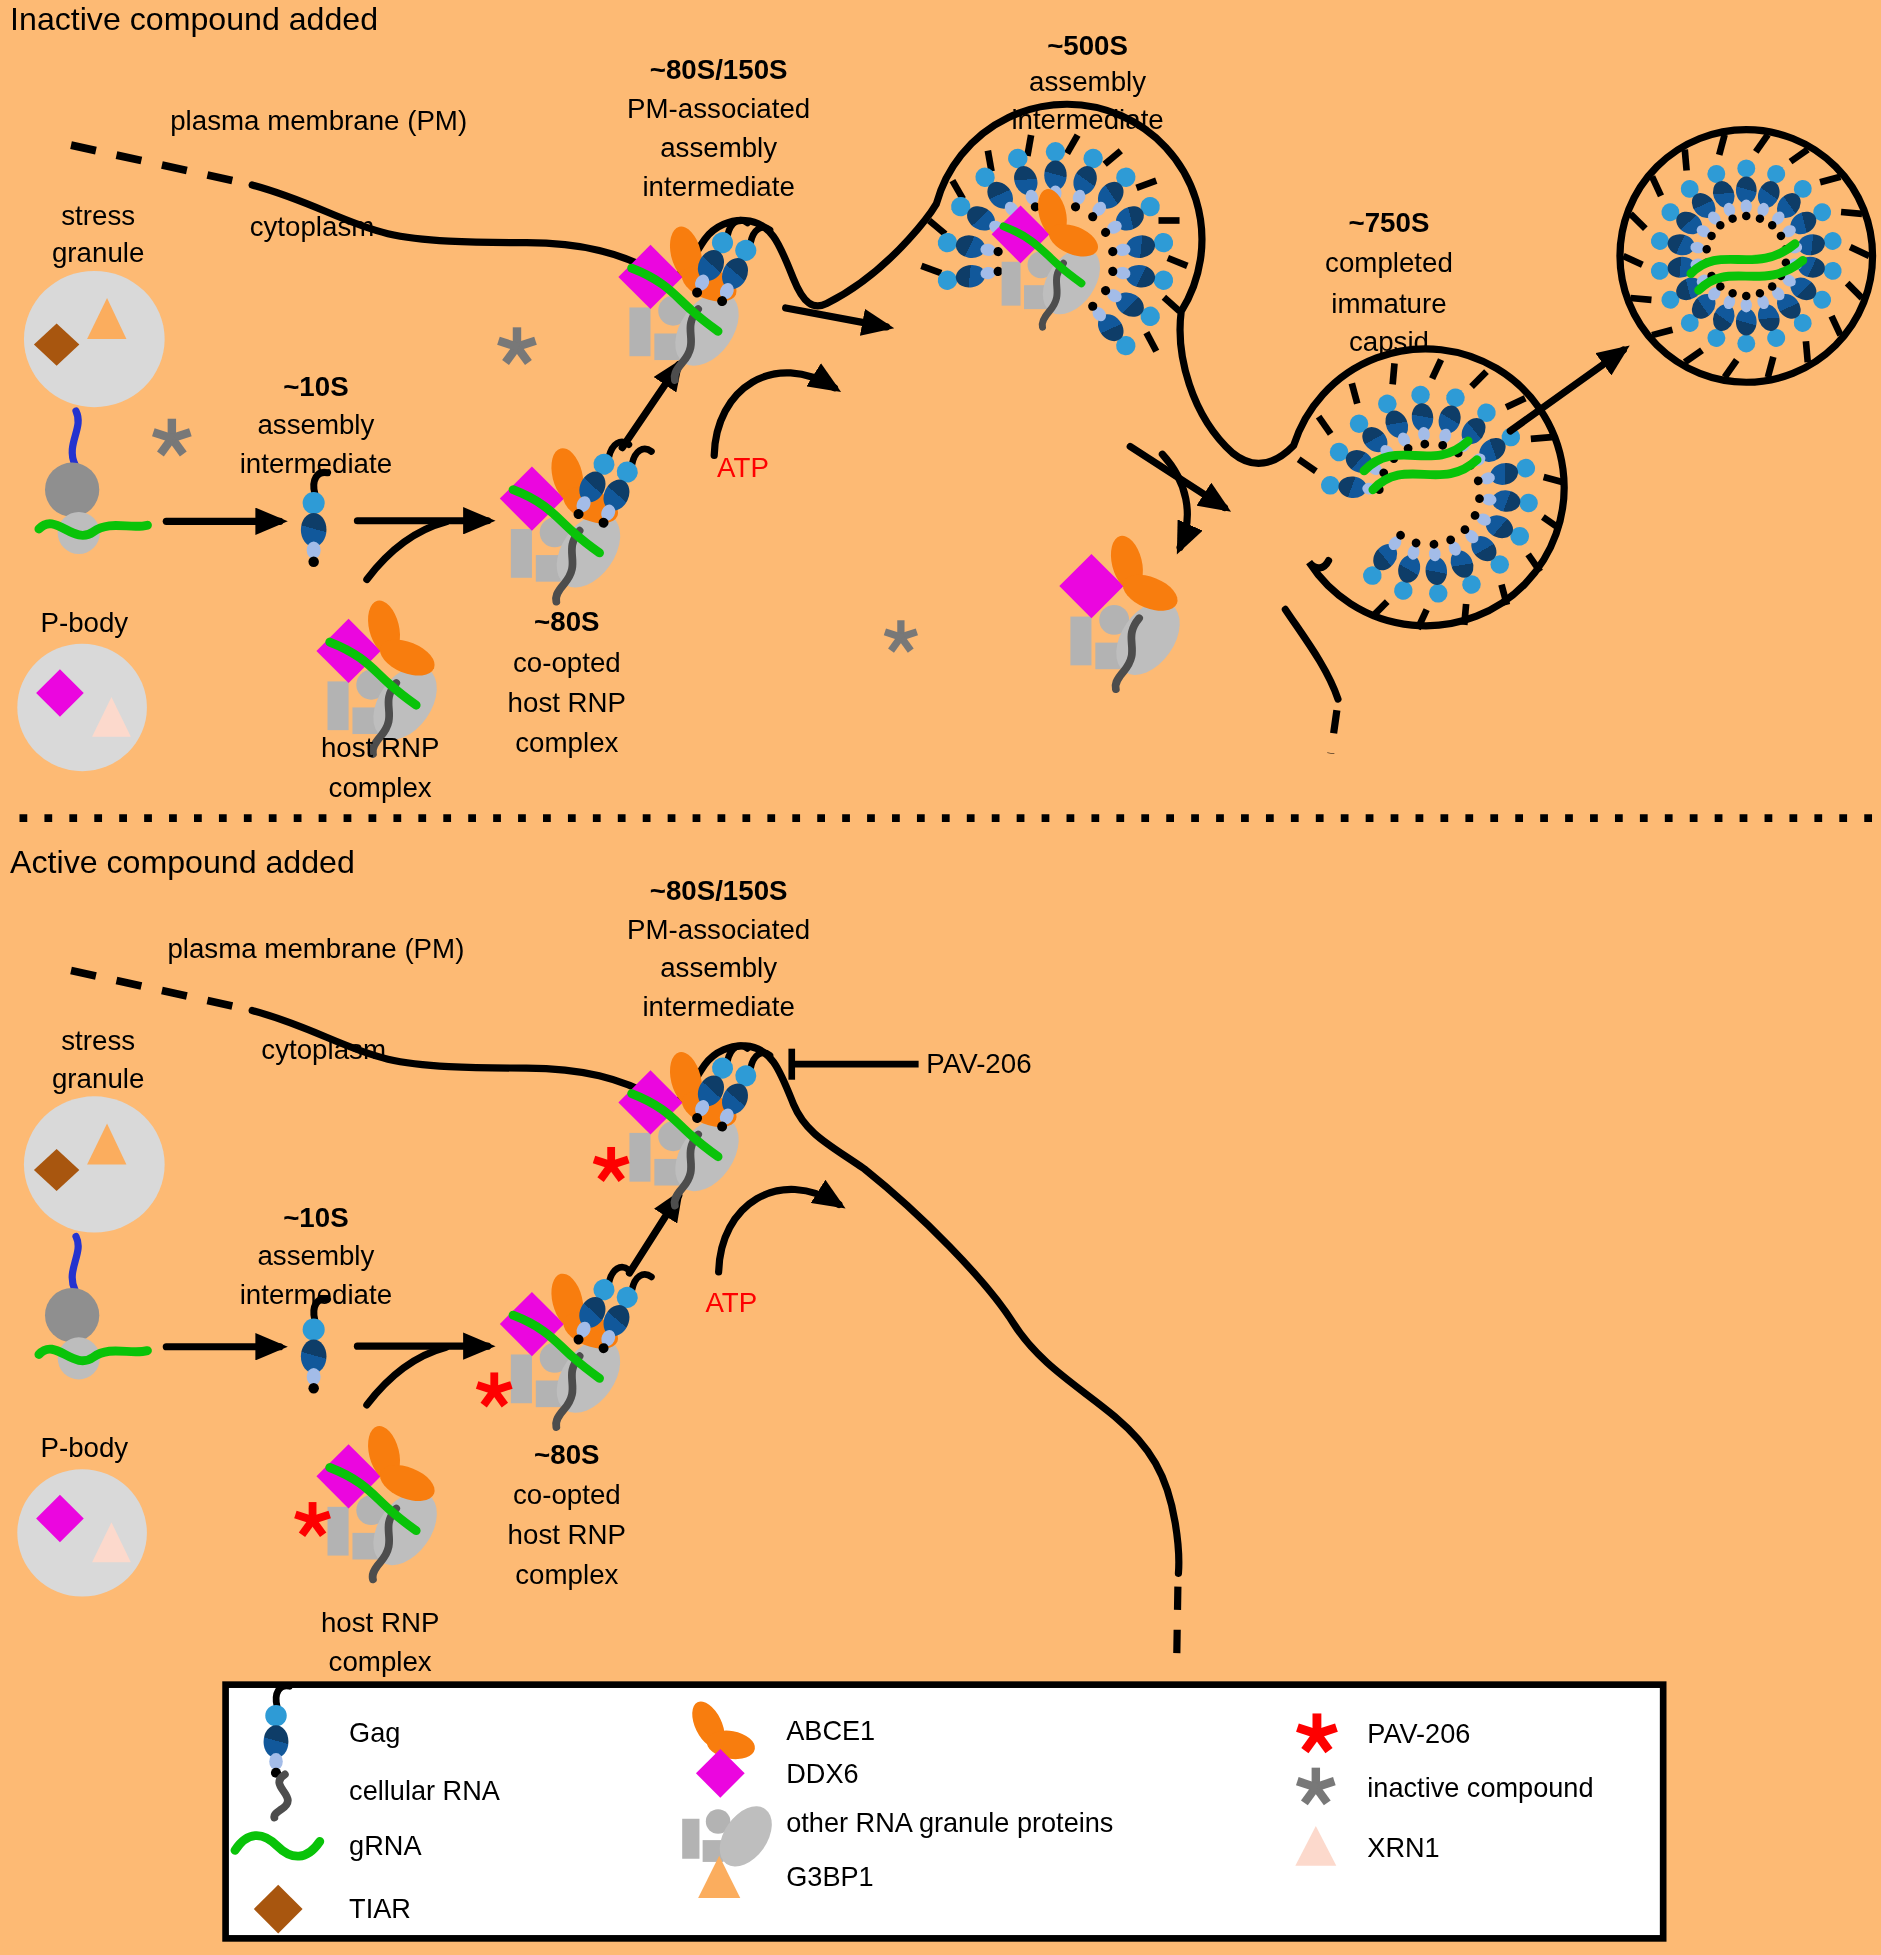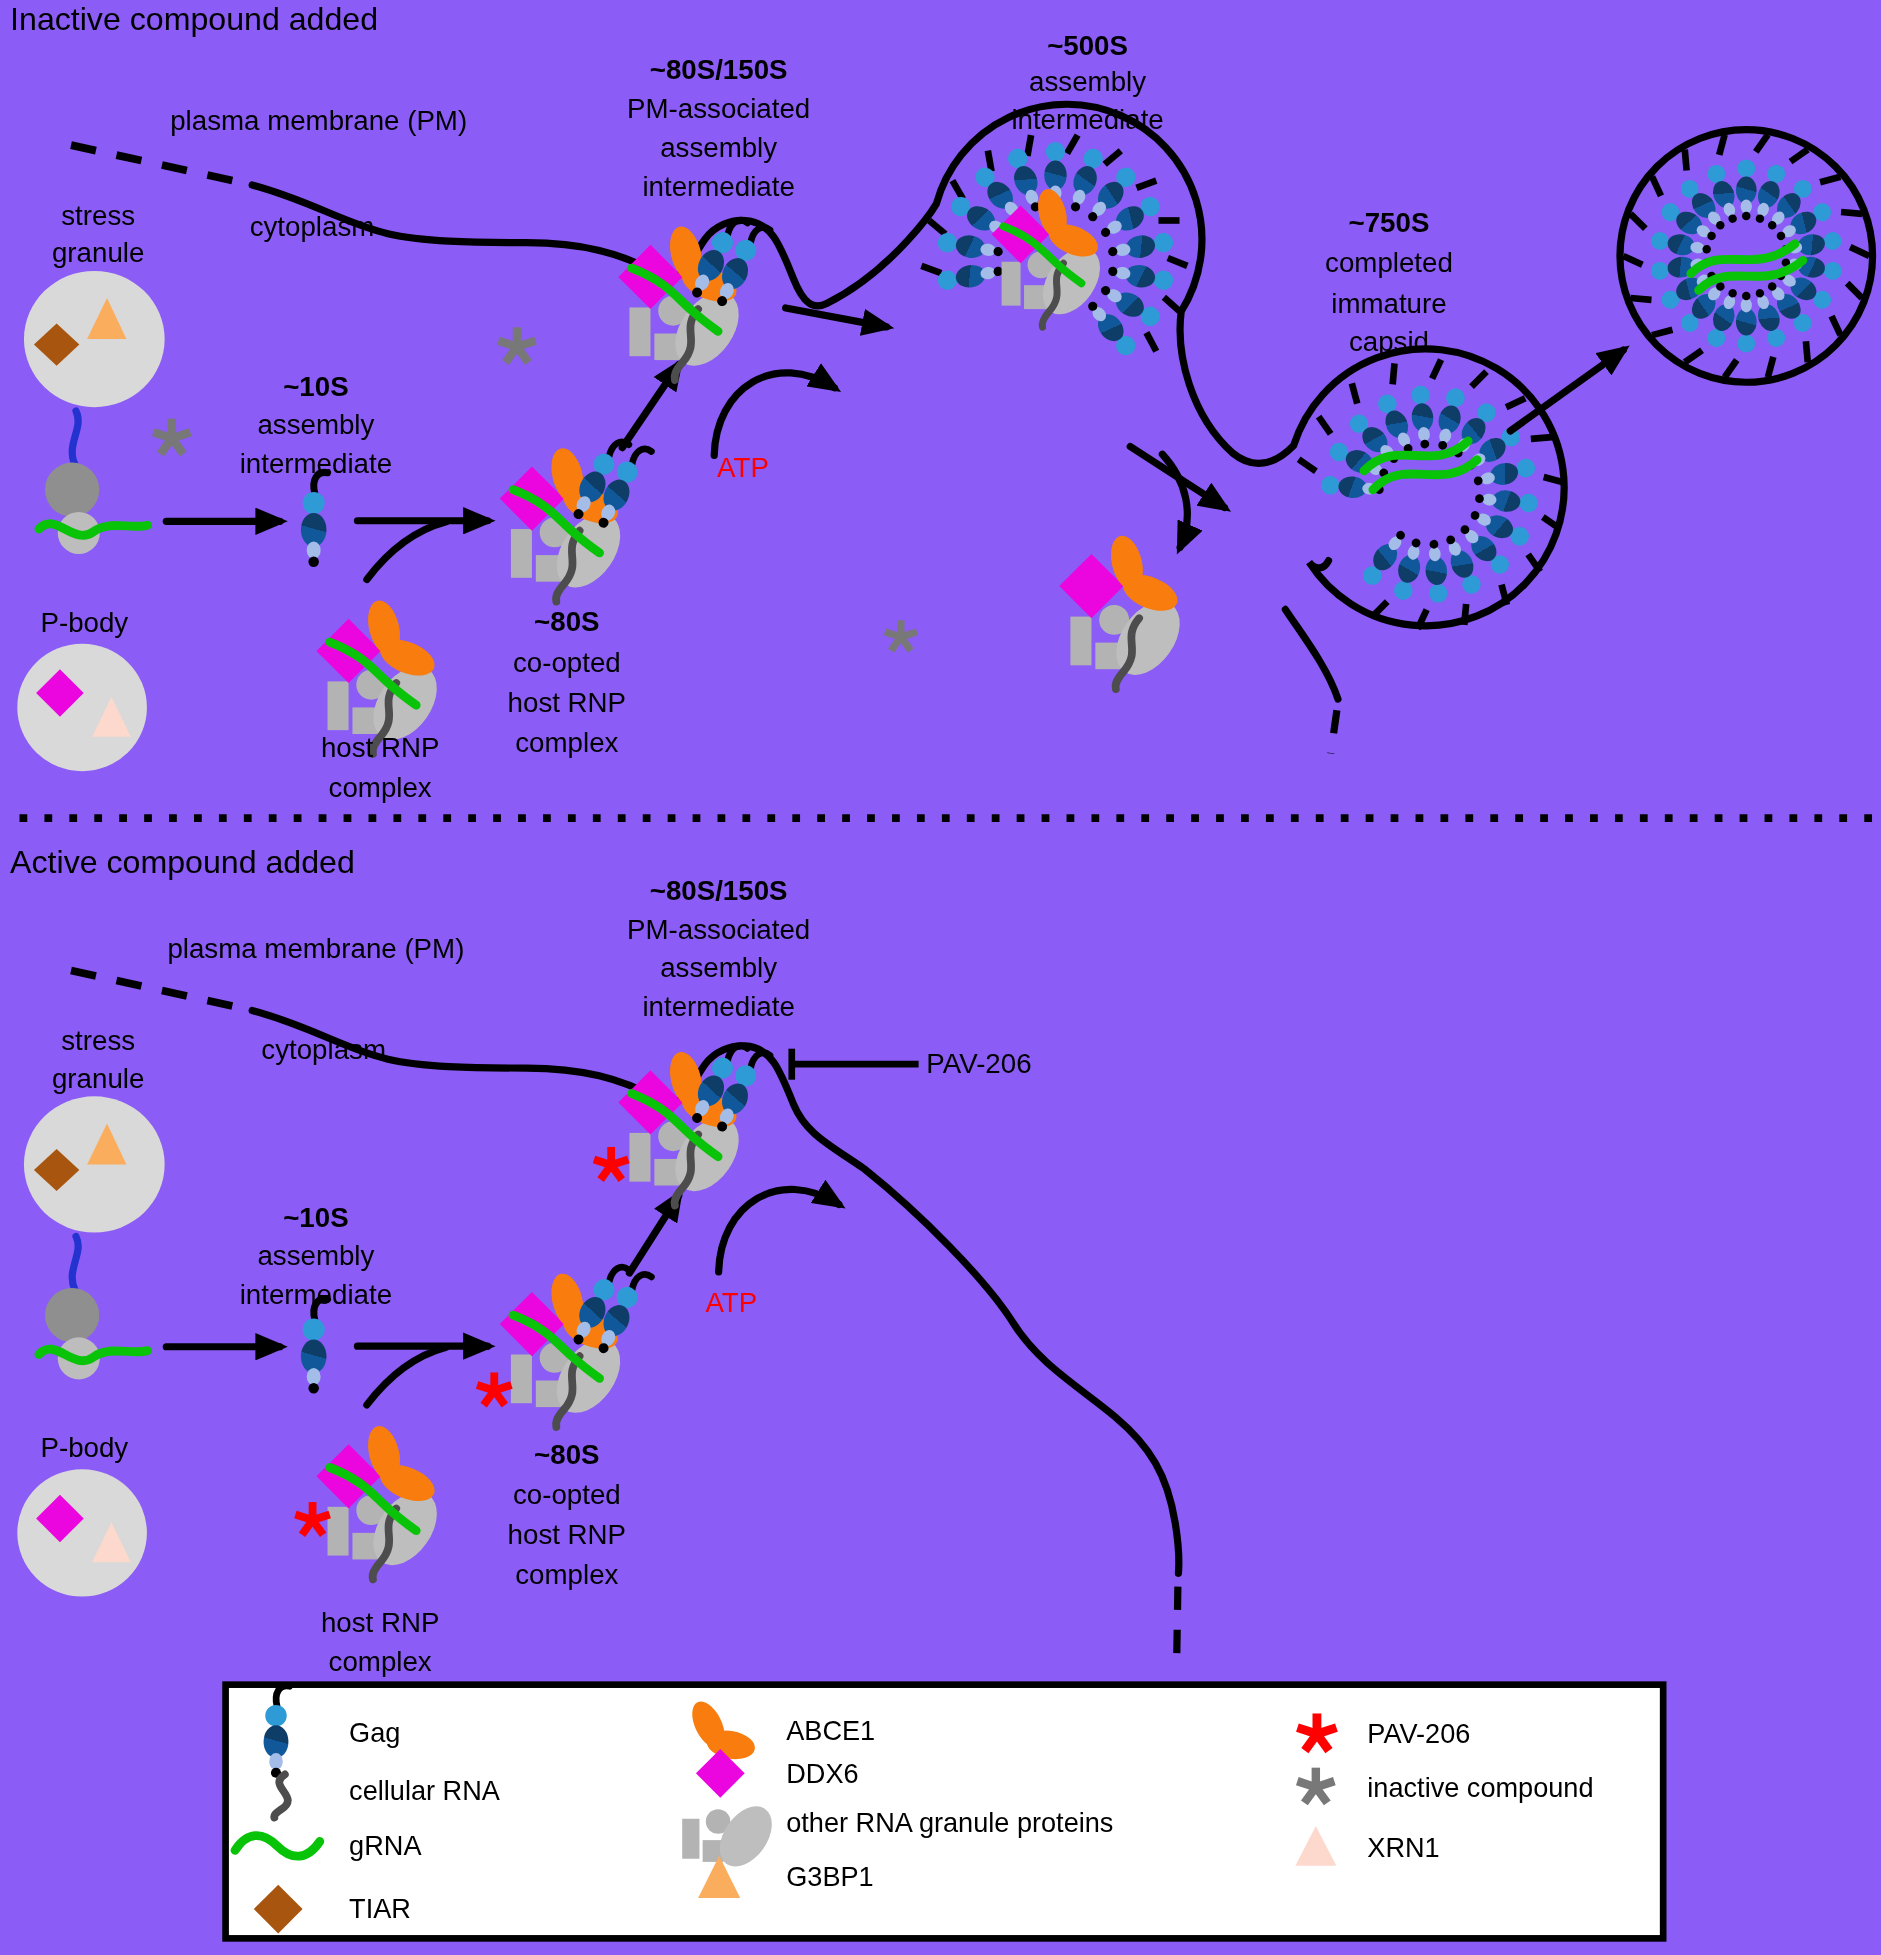--- a/index.html
+++ b/index.html
@@ -1,16 +1,16 @@
 <!DOCTYPE html>
 <html style="font-size:8.9px"><head>
 <meta charset="utf-8">
 <style>
   html,body{margin:0;padding:0;background:#ffffff;}
-  .stage{width:1881px;height:1955px;background:#8b5cf6;}
+  .stage{width:1881px;height:1955px;background:#fdba74;}
   svg{display:block;}
   text{font-family:"Liberation Sans","DejaVu Sans",sans-serif;fill:#000;}
   .tt{font-size:58px;}
   .t{font-size:50px;}
   .tb{font-size:50px;font-weight:bold;}
   .tl{font-size:49px;}
   .red{fill:#FE0000;}
   .mem{fill:none;stroke:#000;stroke-width:13;stroke-linecap:round;}
   .memd{fill:none;stroke:#000;stroke-width:14;stroke-linecap:butt;stroke-dasharray:46 38;}
   .taild{fill:none;stroke:#000;stroke-width:13;stroke-linecap:butt;stroke-dasharray:42 36;}

